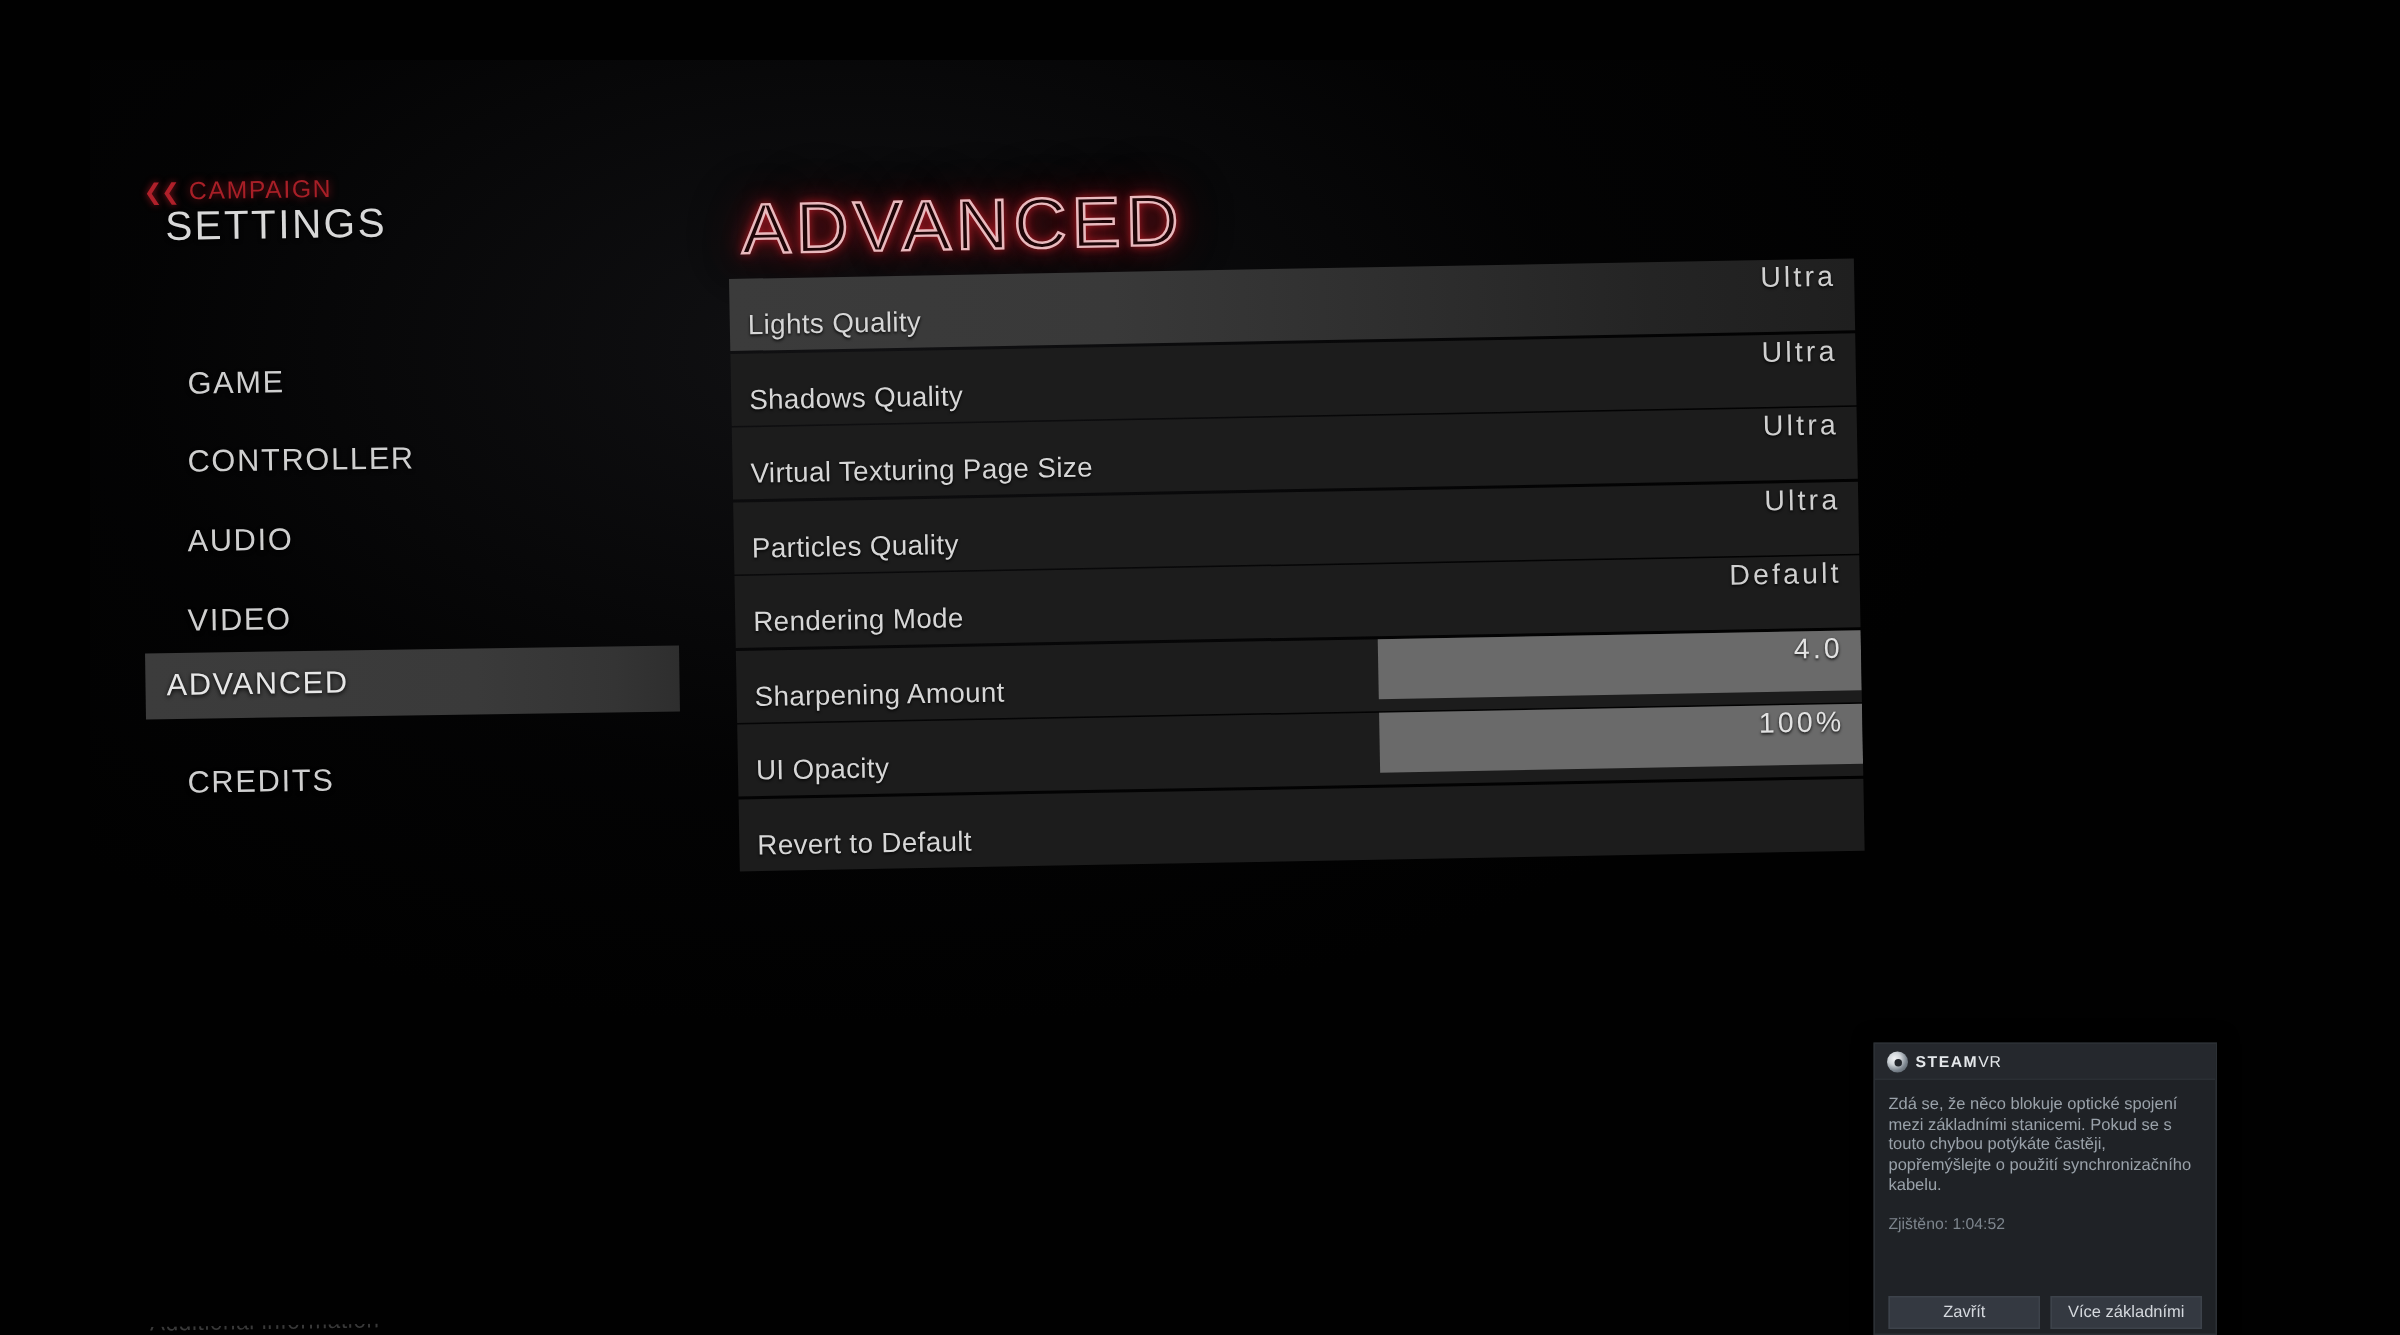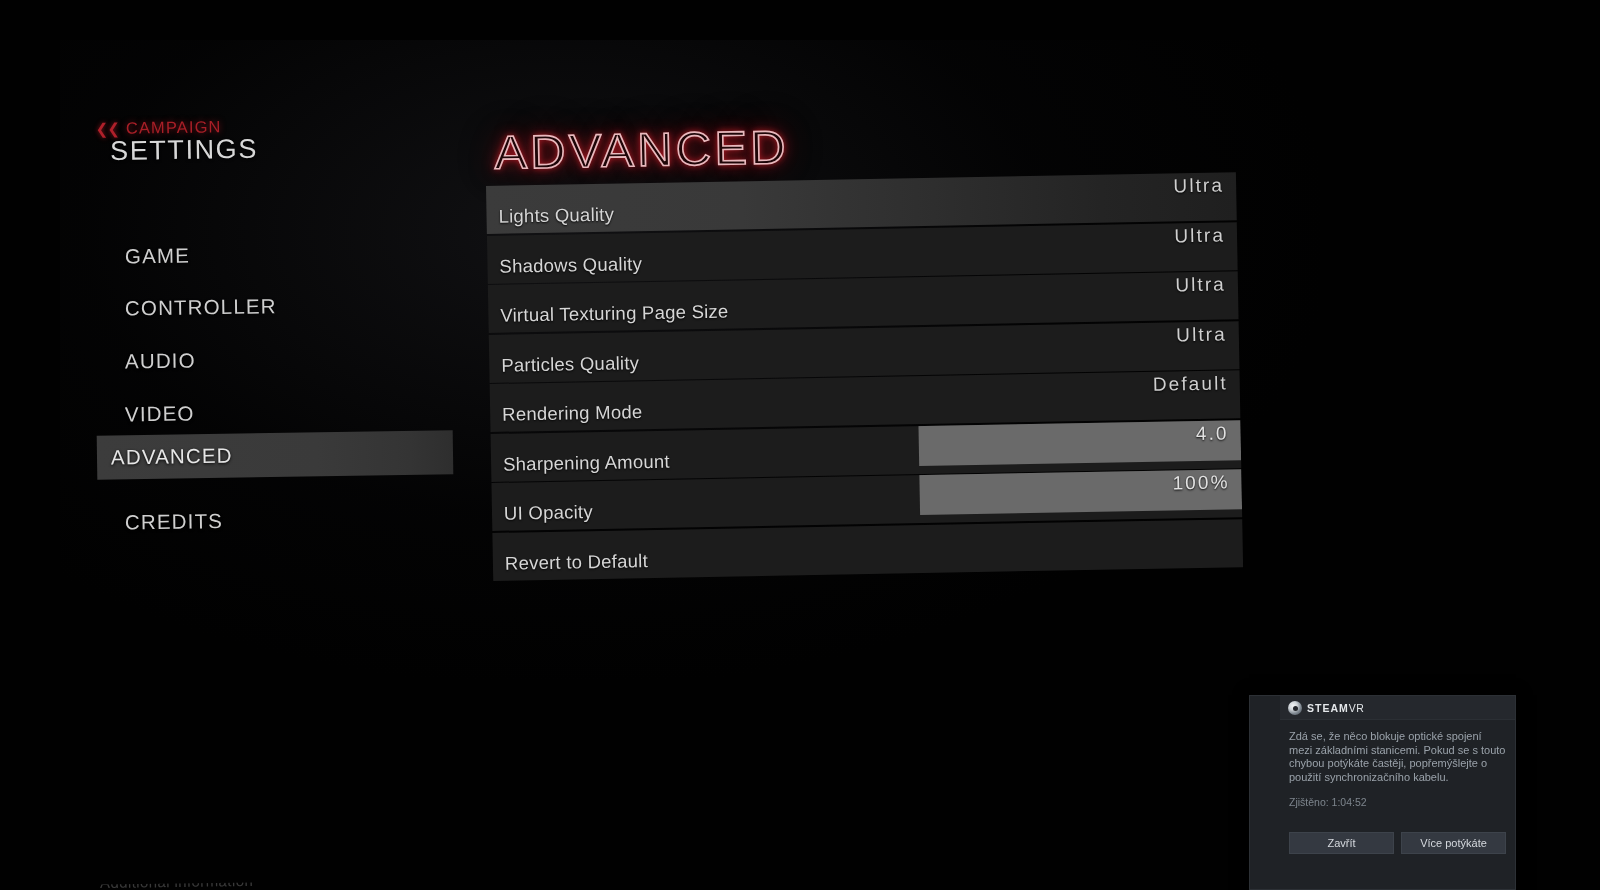--- a/index.html
+++ b/index.html
@@ -149,26 +149,25 @@
     height:46px;
     background:#6a6a6a;
     z-index:1;
   }
   .setting-row.slider .row-value { color:#e2e2e2; }
 
   
   .vr-toast {
     position:absolute;
     left:1249px; top:695px;
-    width:267px; height:195px;
+    width:229px; height:195px;
     background:#1f2226;
     border:1px solid #2c3035;
     box-shadow:0 0 14px rgba(0,0,0,0.8);
     overflow:hidden;
-    padding-left:30px;
   }
   .vr-toast-head {
     height:24px;
     background:#25282d;
     display:flex; align-items:center;
     padding-left:8px;
     gap:5px;
     border-bottom:1px solid #2b2f34;
   }
   .steam-logo {
@@ -200,32 +199,33 @@
   }
   .vr-desc {
     color:#9aa2aa;
     font-size:11px;
     line-height:13.5px;
     margin-bottom:12px;
   }
   .vr-time {
     color:#7d858d;
     font-size:10.5px;
-    margin-bottom:24px;
+    margin-bottom:10px;
   }
   .vr-actions { display:flex; gap:7px; }
   .vr-btn {
     flex:1;
     height:22px;
     background:#343941;
     border:1px solid #3d434b;
     color:#d5d9de;
     font-size:11px;
     display:flex; align-items:center; justify-content:center;
     cursor:pointer;
+    margin-top:32px;
   }
 
   
   .bottom-hint {
     position:absolute;
     left:100px; bottom:0px;
     color:rgba(190,190,190,0.30);
     font-size:15px;
     letter-spacing:0.4px;
     white-space:nowrap;
@@ -310,20 +310,20 @@
   <div class="vr-toast">
     <div class="vr-toast-head">
       <span class="steam-logo"></span>
       <span class="steam-word"><span>STEAM</span><span class="vr">VR</span></span>
     </div>
     <div class="vr-body">
       <div class="vr-desc">Zdá se, že něco blokuje optické spojení mezi základními stanicemi. Pokud se s touto chybou potýkáte častěji, popřemýšlejte o použití synchronizačního kabelu.</div>
       <div class="vr-time">Zjištěno: 1:04:52</div>
       <div class="vr-actions">
         <div class="vr-btn">Zavřít</div>
-        <div class="vr-btn">Více potýkáte</div>
+        <div class="vr-btn">Více základními</div>
       </div>
     </div>
   </div>
 
   <div class="bottom-hint">Additional information</div>
 
 </div>
 
 </body></html>

